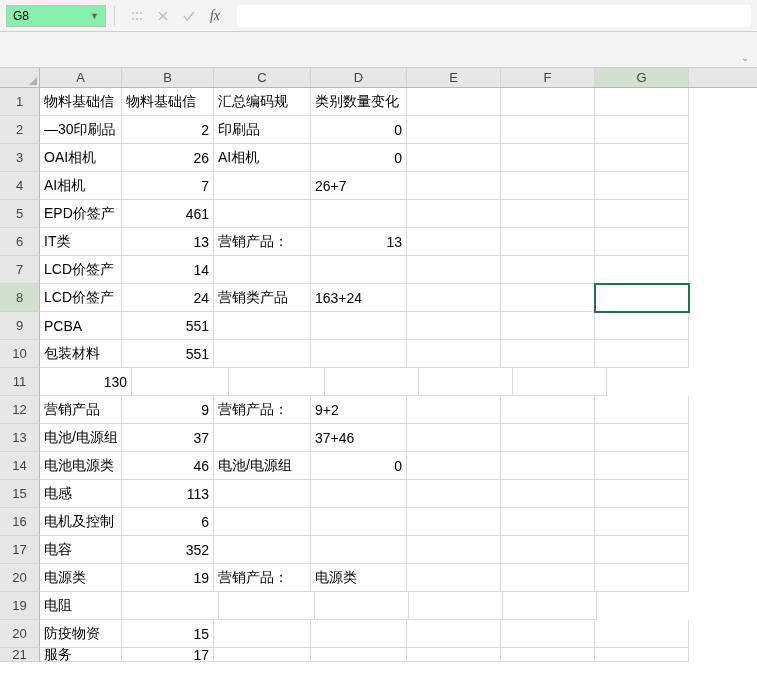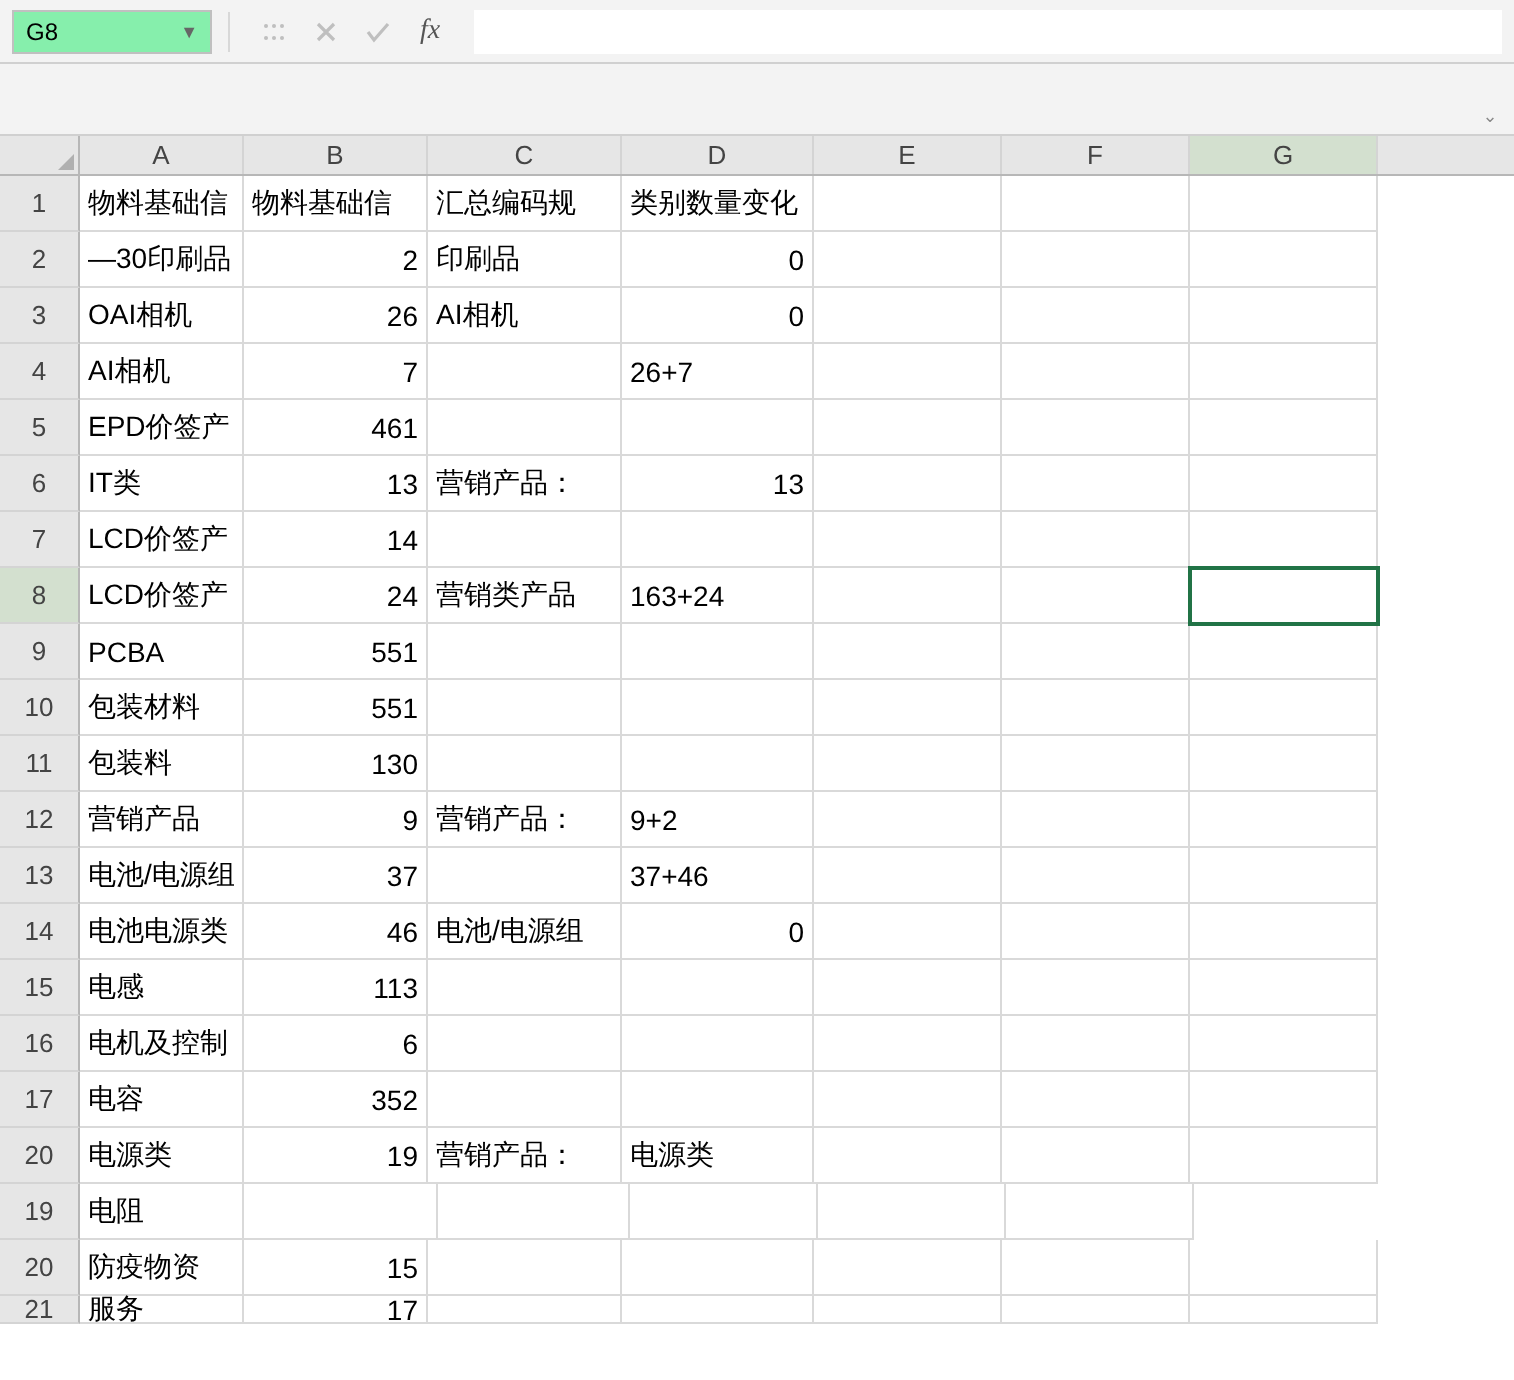--- a/index.html
+++ b/index.html
@@ -331,23 +331,20 @@
         </div>
         <div class="cell cF">
           <span class="inner"></span>
         </div>
         <div class="cell cG">
           <span class="inner"></span>
         </div>
       </div>
       <div class="row">
         <div class="row-header">11</div>
-        <div class="cell cA">
-          <span class="inner">包装料</span>
-        </div>
         <div class="cell cB num">
           <span class="inner">130</span>
         </div>
         <div class="cell cC">
           <span class="inner"></span>
         </div>
         <div class="cell cD">
           <span class="inner"></span>
         </div>
         <div class="cell cE">

